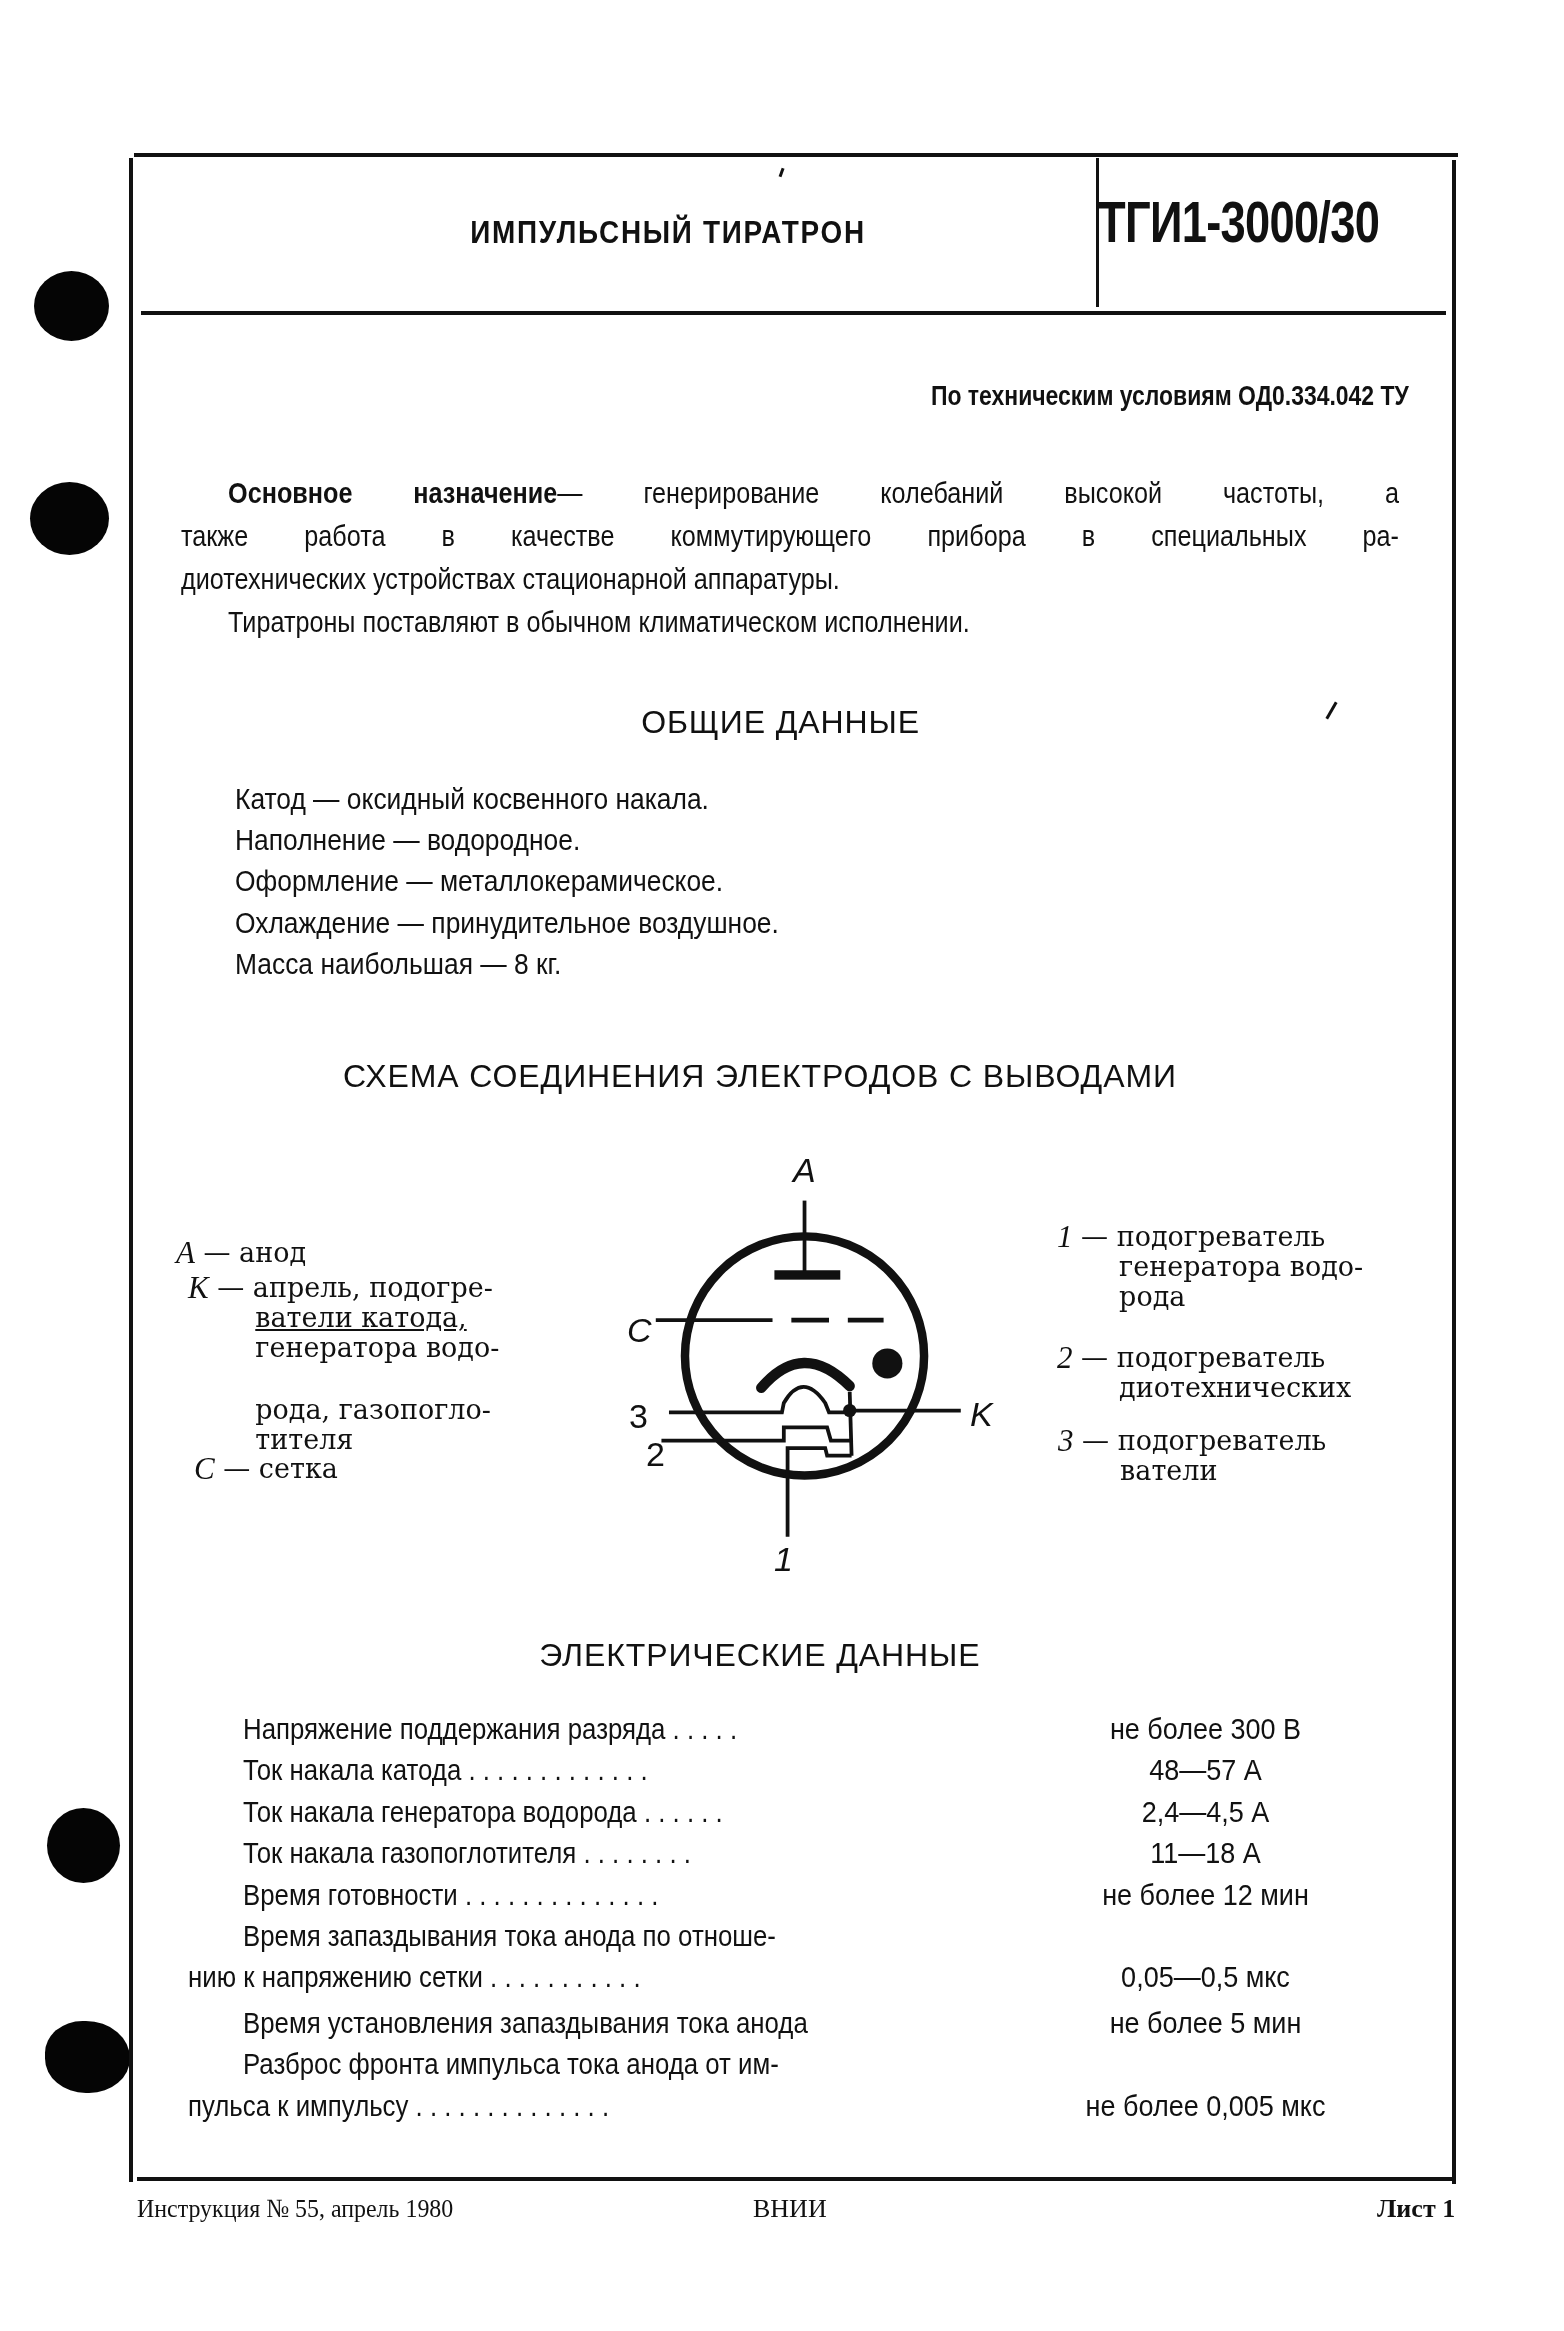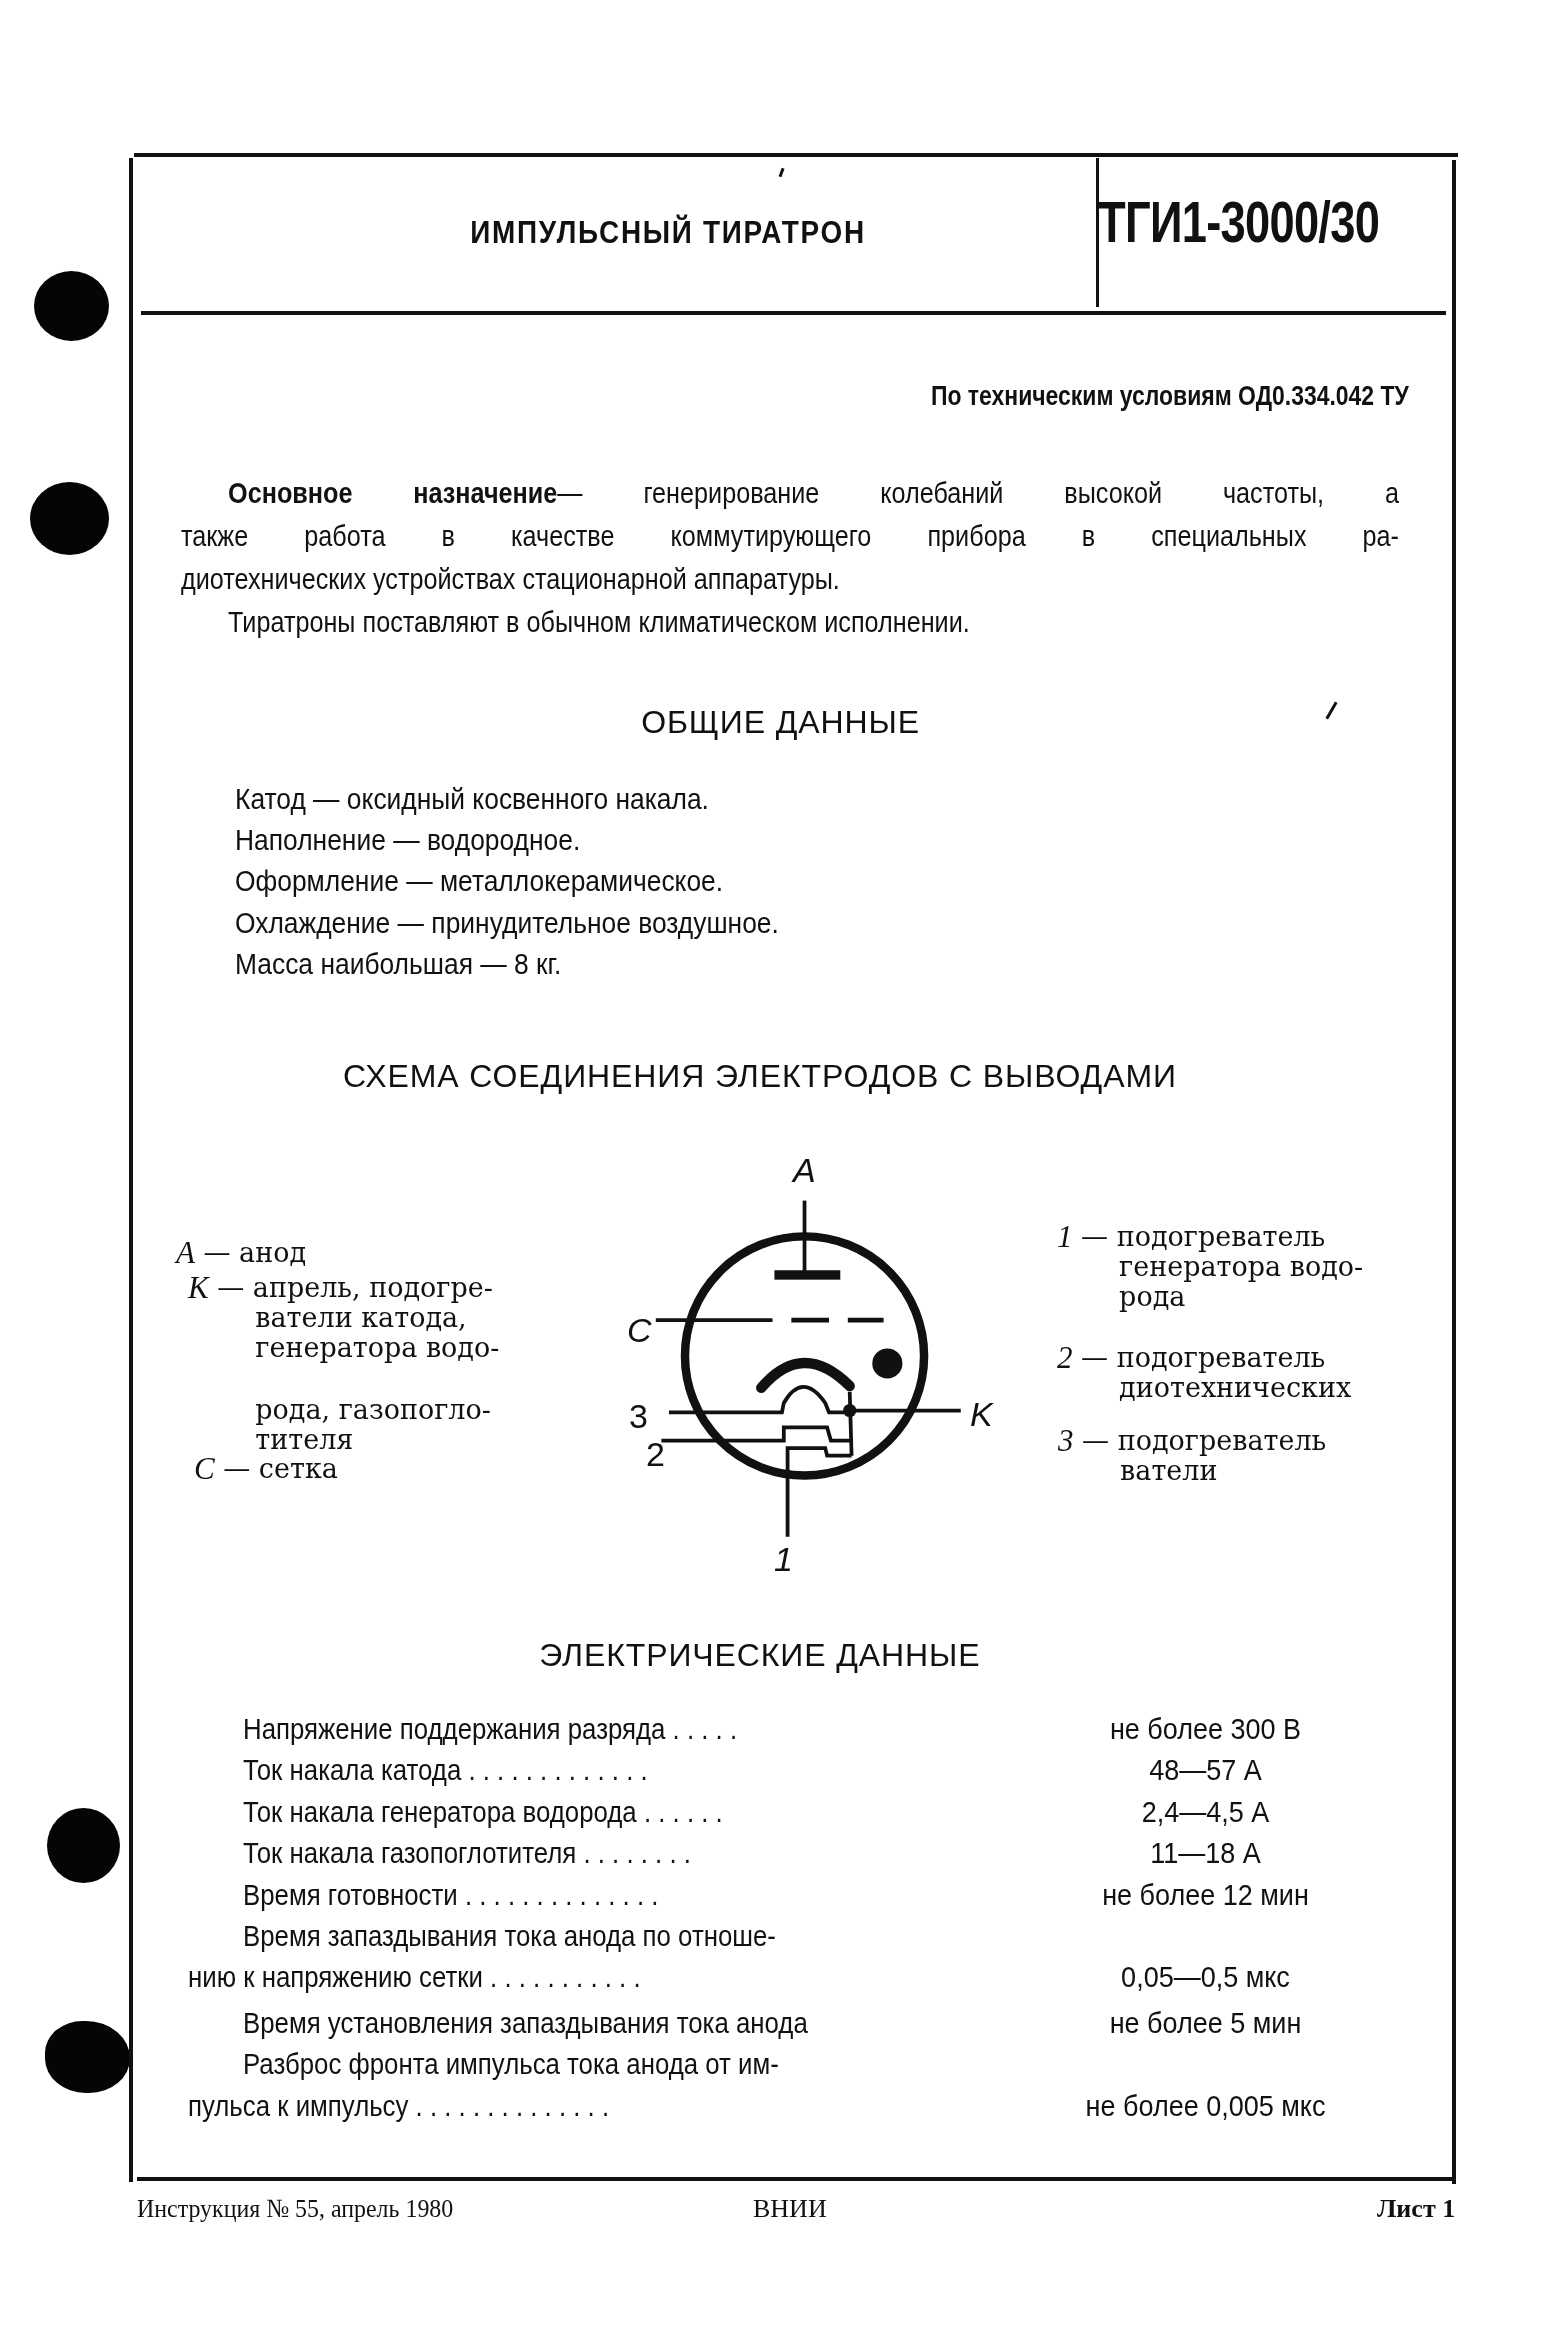--- a/index.html
+++ b/index.html
@@ -102,21 +102,21 @@
 <div class="section-title" style="top:1058px;left:-22.6px;">СХЕМА СОЕДИНЕНИЯ ЭЛЕКТРОДОВ С ВЫВОДАМИ</div>
 
 <div class="legend" style="left:176px;top:1222px;margin-top:16px;">
   <span class="key">A</span>
   <span class="txt">— анод</span>
 </div>
 <div class="legend" style="left:188px;top:1273px;">
   <span class="key">K</span>
   <span class="txt">
     <div>— апрель, подогре-</div>
-    <div style="padding-left:38px;">ватели катода,</div>
+    <div style="padding-left:38px;text-decoration:underline;">ватели катода,</div>
     <div style="padding-left:38px;">генератора водо-</div>
     <div style="padding-left:38px;margin-top:32px;">рода, газопогло-</div>
     <div style="padding-left:38px;">тителя</div>
   </span>
 </div>
 <div class="legend" style="left:194px;top:1454px;">
   <span class="key">C</span>
   <span class="txt">— сетка</span>
 </div>
 

